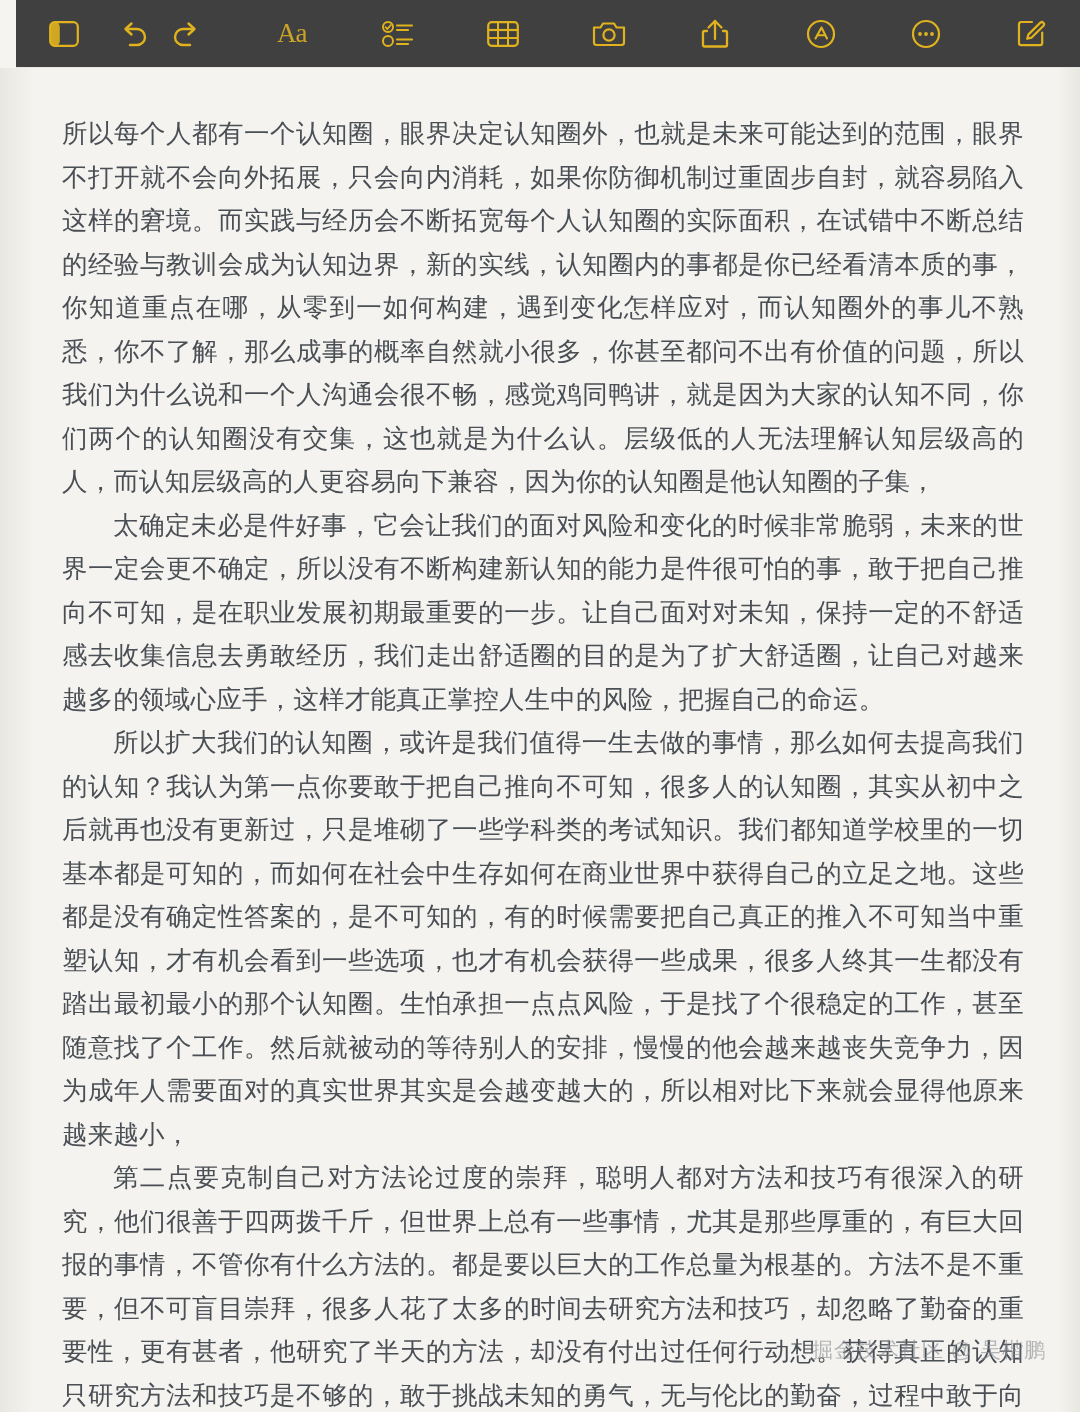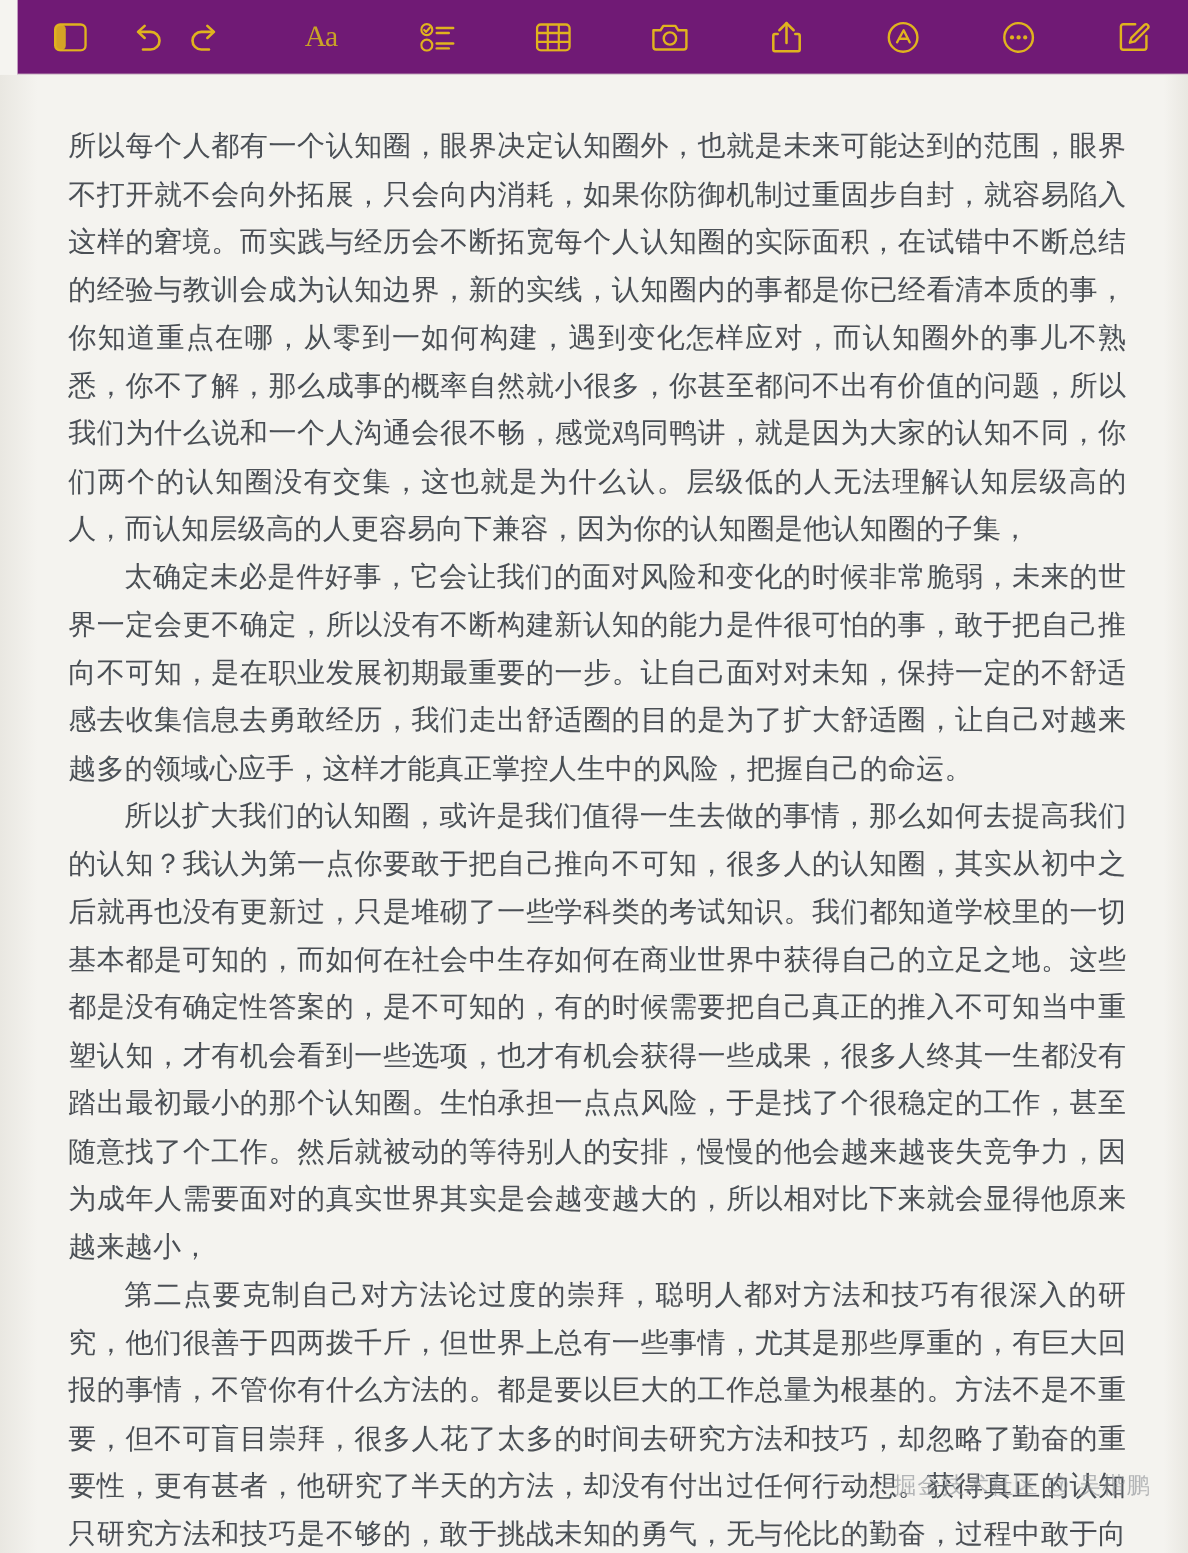--- a/index.html
+++ b/index.html
@@ -18,21 +18,21 @@
     width: 1080px;
     height: 1412px;
     background: #f5f4f0;
     display: flex;
     flex-direction: column;
   }
   
   .toolbar {
     height: 68px;
     min-height: 68px;
-    background: #701a75;
+    background: #404040;
     display: flex;
     align-items: center;
     padding: 0 22px;
     box-sizing: border-box;
     border-bottom: 1px solid #e6e4de;
     margin-left: 16px;
   }
   .tb-btn {
     width: 52px;
     height: 48px;

